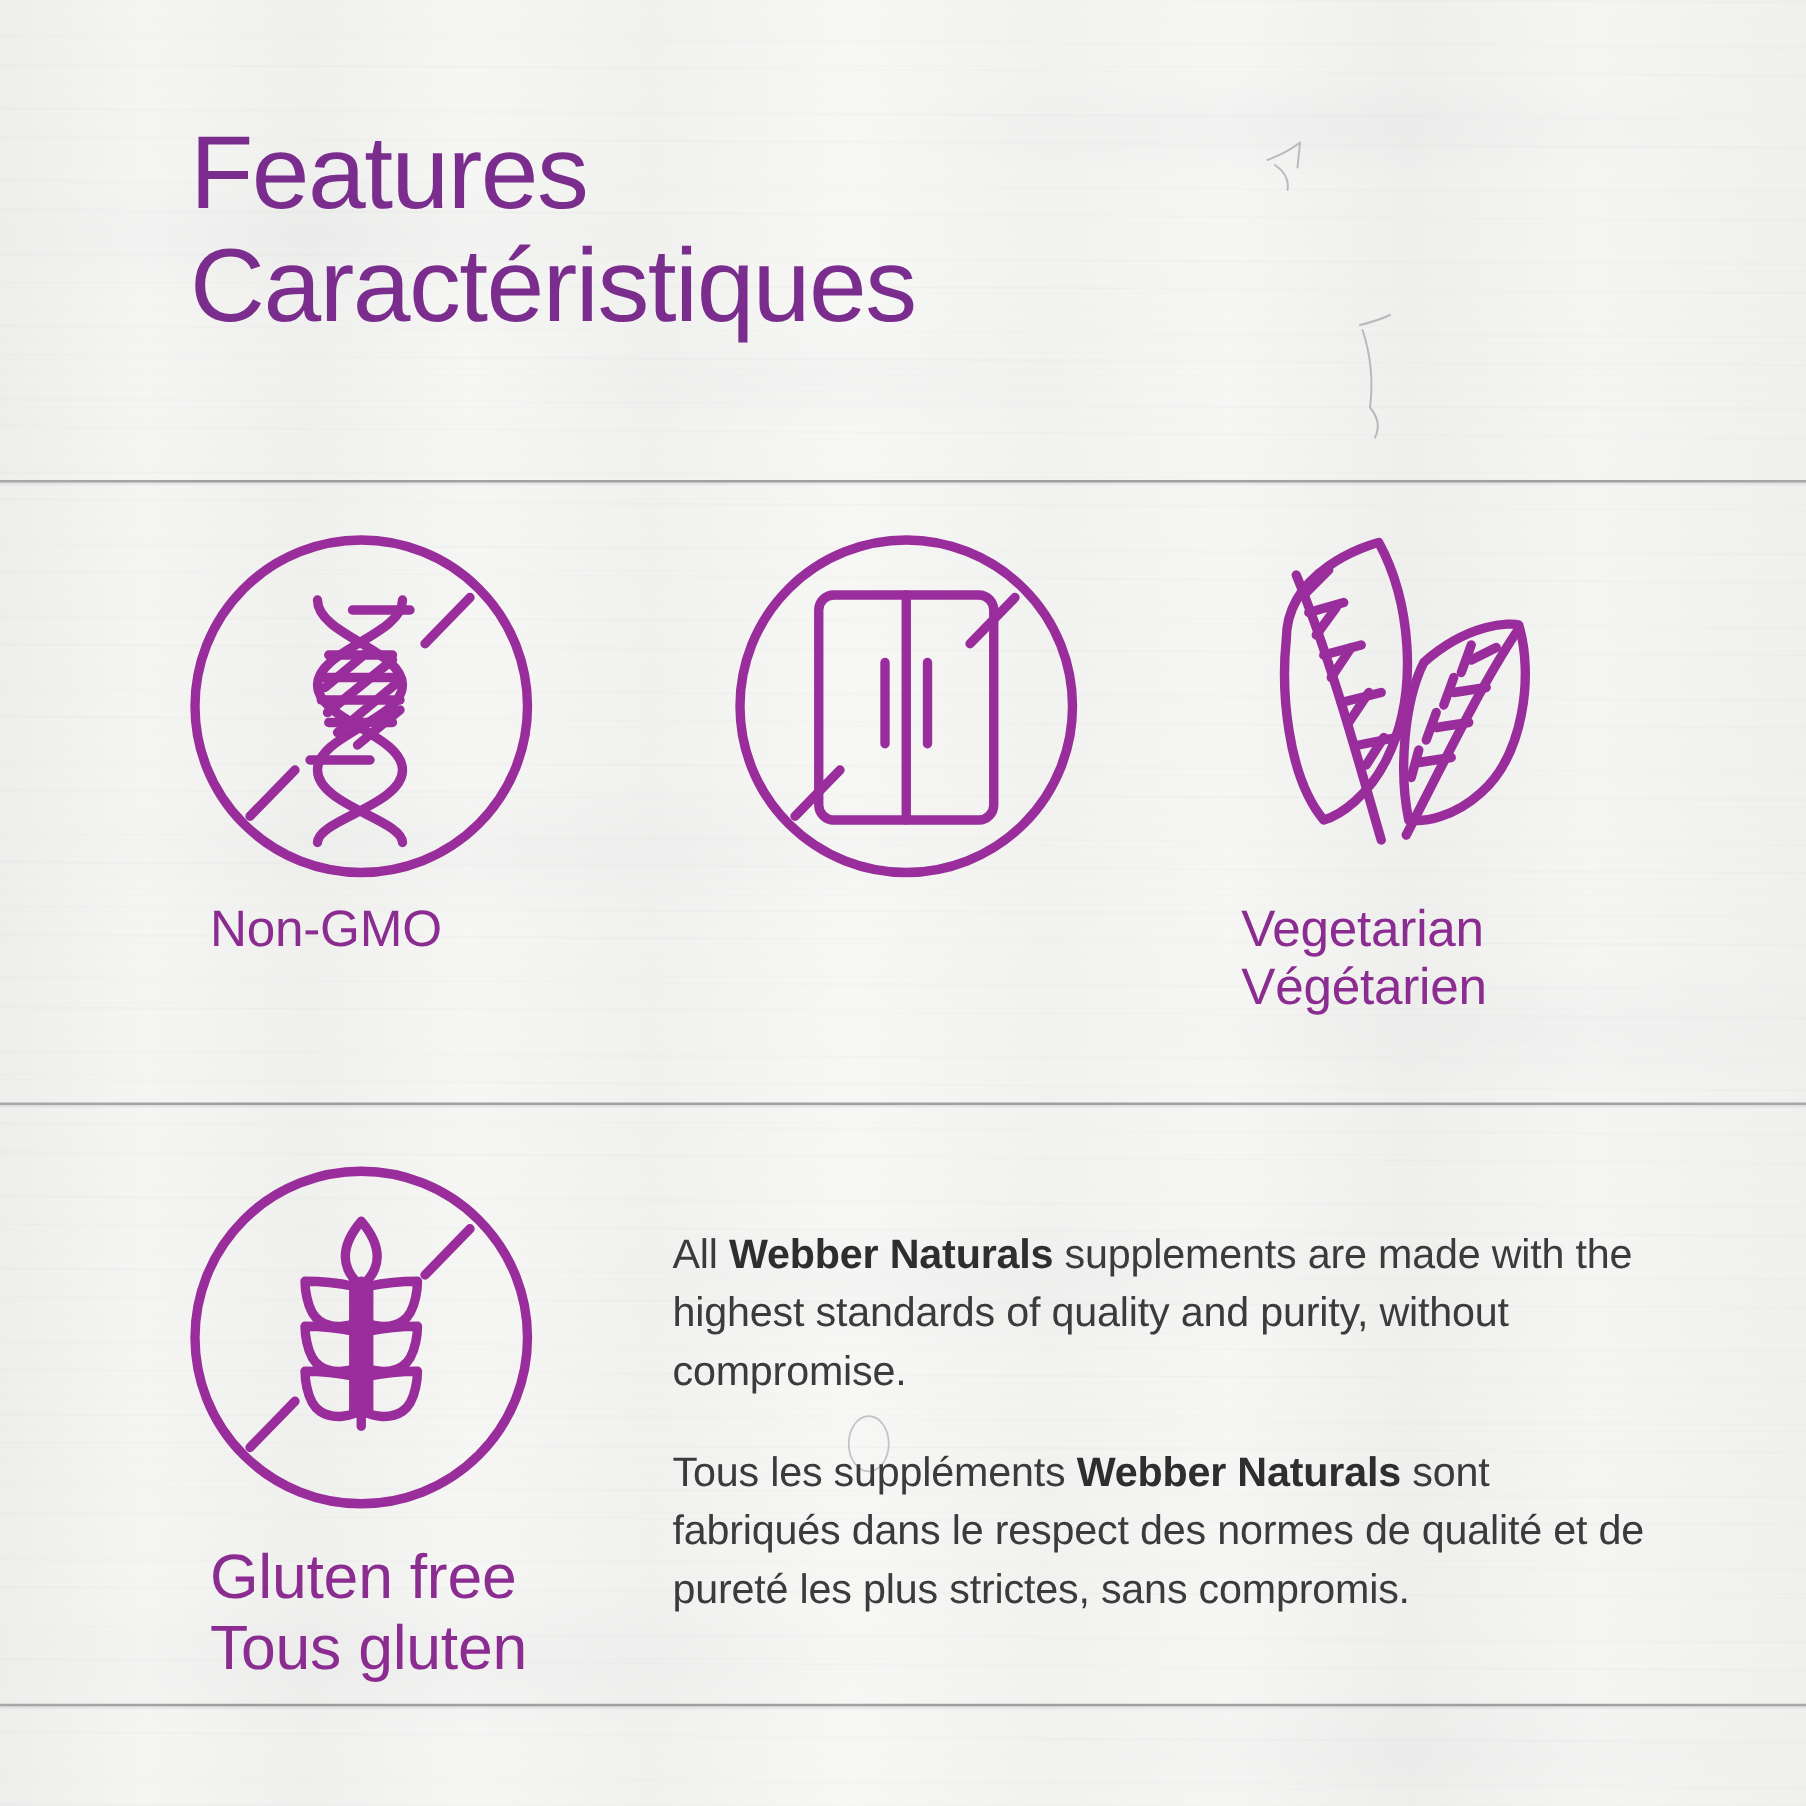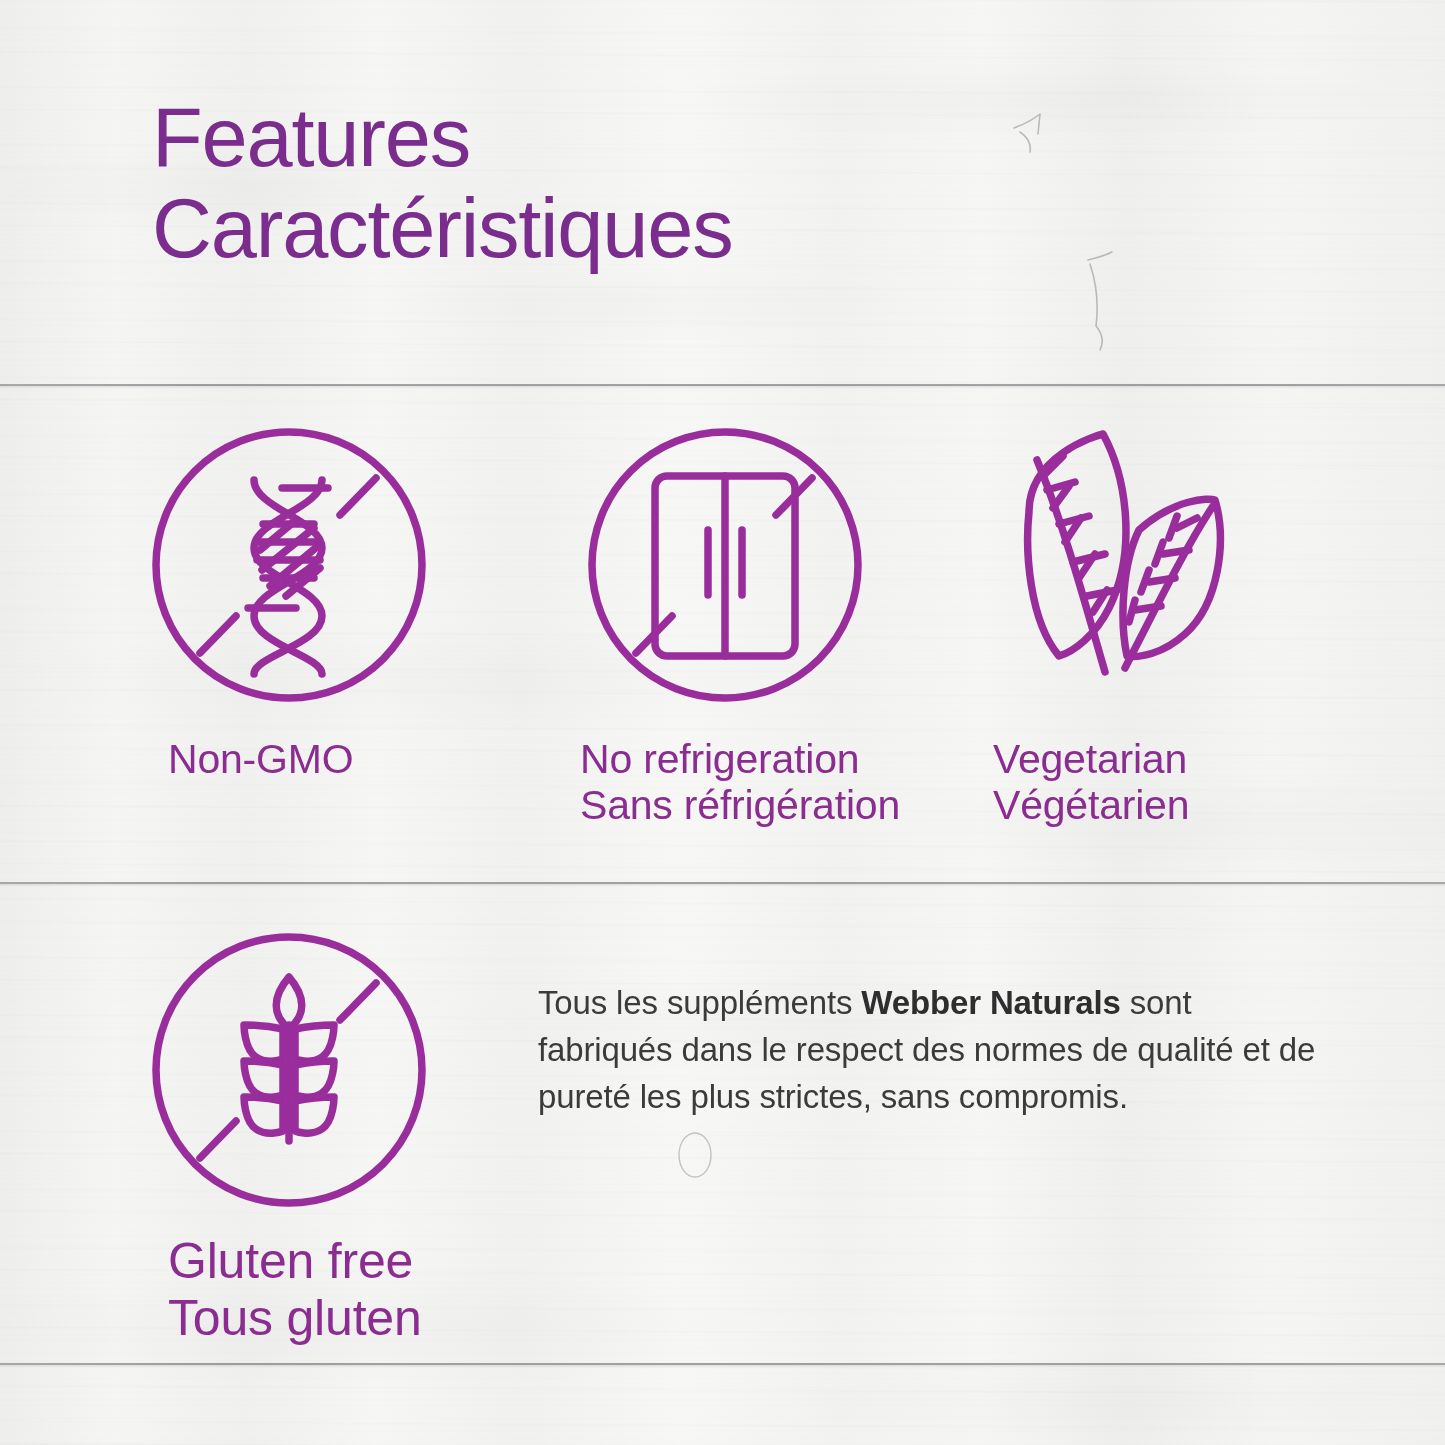--- a/index.html
+++ b/index.html
@@ -87,21 +87,20 @@
 
   
   .row1{position:absolute;left:0;top:420px;width:1445px;height:430px;}
   .feat{position:absolute;top:0;}
   .feat .icon-wrap{height:300px;display:block;}
   .feat .cap{
     color:#8b2c91;
     font-size:41px;
     line-height:1.13;
     letter-spacing:-.2px;
-    margin-top:16px;
   }
   .feat .cap .l2{display:block;}
 
   .f1{left:144px;width:360px;}
   .f1 .cap{padding-left:24px;}
   .f2{left:580px;width:420px;}
   .f2 .cap{padding-left:0px;}
   .f3{left:977px;width:380px;}
   .f3 .cap{padding-left:16px;}
 
@@ -208,24 +207,20 @@
             <line x1="92" y1="196" x2="56" y2="233"></line>
 
             <rect x="75" y="56" width="140" height="180" rx="12" ry="12"></rect>
 
             <line x1="145" y1="56" x2="145" y2="236"></line>
 
             <line x1="128" y1="110" x2="128" y2="175"></line>
             <line x1="162" y1="110" x2="162" y2="175"></line>
           </g>
         </svg>
-      </div>
-      <div class="cap">
-        <span>No refrigeration</span>
-        <span class="l2">Sans réfrigération</span>
       </div>
     </div>
 
     <div class="feat f3">
       <div class="icon-wrap">
         <svg width="290" height="290" viewBox="0 0 290 290">
           <g fill="none" stroke="#9a2d9c" stroke-width="7.5" stroke-linecap="round" stroke-linejoin="round">
 
             <path d="M52 92 C52 36 118 16 126 14 C150 58 160 132 132 188 C118 216 96 232 82 236 C52 200 48 130 52 92 Z"></path>
 
@@ -289,17 +284,18 @@
           </g>
         </svg>
       </div>
       <div class="cap">
         <span>Gluten free</span>
         <span class="l2">Tous gluten</span>
       </div>
     </div>
 
     <div class="copy">
+      <p><span>All </span><b>Webber Naturals</b><span> supplements are made with the highest standards of quality and purity, without compromise.</span></p>
       <p><span>Tous les suppléments </span><b>Webber Naturals</b><span> sont fabriqués dans le respect des normes de qualité et de pureté les plus strictes, sans compromis.</span></p>
     </div>
   </div>
 
 </div>
 
 </body></html>

